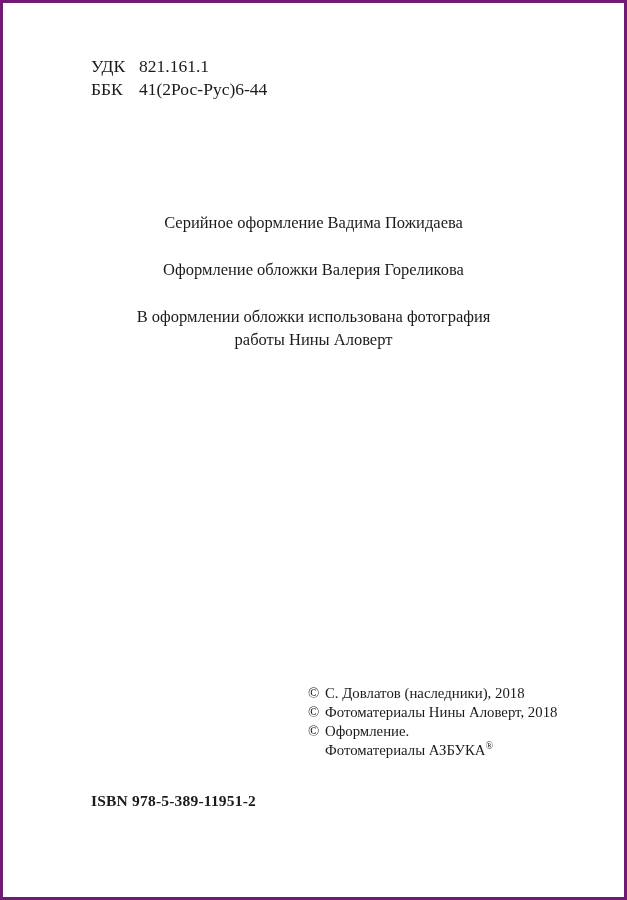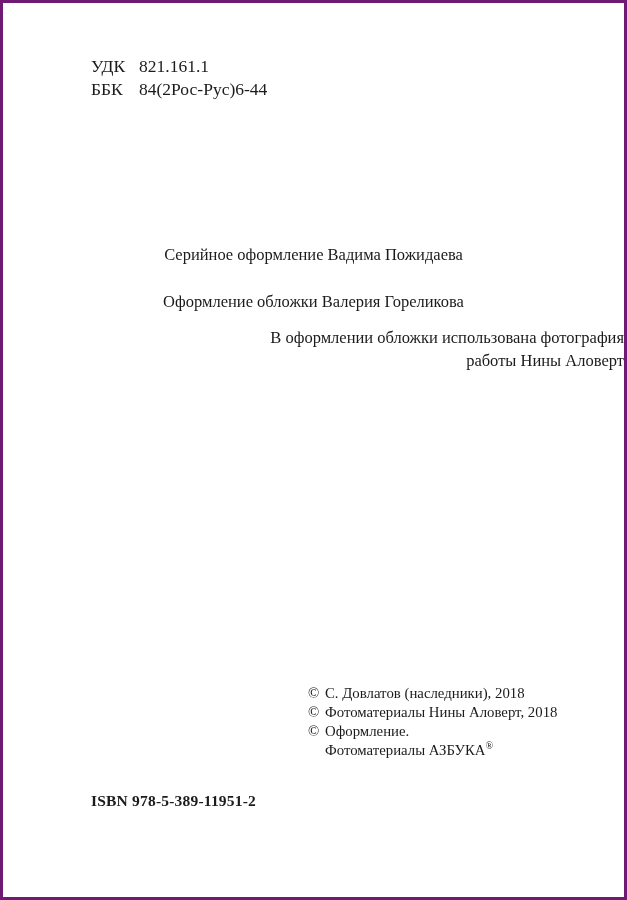--- a/index.html
+++ b/index.html
@@ -32,25 +32,24 @@
   .author-sign { padding-left: 29px; }
 
   
   .credit {
     position: absolute;
     left: 0;
     width: 100%;
     text-align: center;
     font-size: 16.5px;
     line-height: 23px;
-    margin-top: 32px;
   }
   .credit-1 { top: 208px; }
   .credit-2 { top: 255px; }
-  .credit-3 { top: 291px; text-align: right; }
+  .credit-3 { top: 302px; }
 
   
   .copyright-block {
     position: absolute;
     left: 305px;
     top: 681px;
     font-size: 14.8px;
     line-height: 19px;
     white-space: nowrap;
   }
@@ -79,21 +78,21 @@
 
 <div class="page">
 
   <div class="class-block">
     <div class="class-row">
       <span class="class-label">УДК</span>
       <span class="class-value">821.161.1</span>
     </div>
     <div class="class-row">
       <span class="class-label">ББК</span>
-      <span class="class-value">84(2Рос-Рус)6-44</span>
+      <span class="class-value">41(2Рос-Рус)6-44</span>
     </div>
   </div>
 
   <div class="credit credit-1">Серийное оформление Вадима Пожидаева</div>
   <div class="credit credit-2">Оформление обложки Валерия Гореликова</div>
   <div class="credit credit-3">
     <span>В оформлении обложки использована фотография</span><br>
     <span>работы Нины Аловерт</span>
   </div>
 

